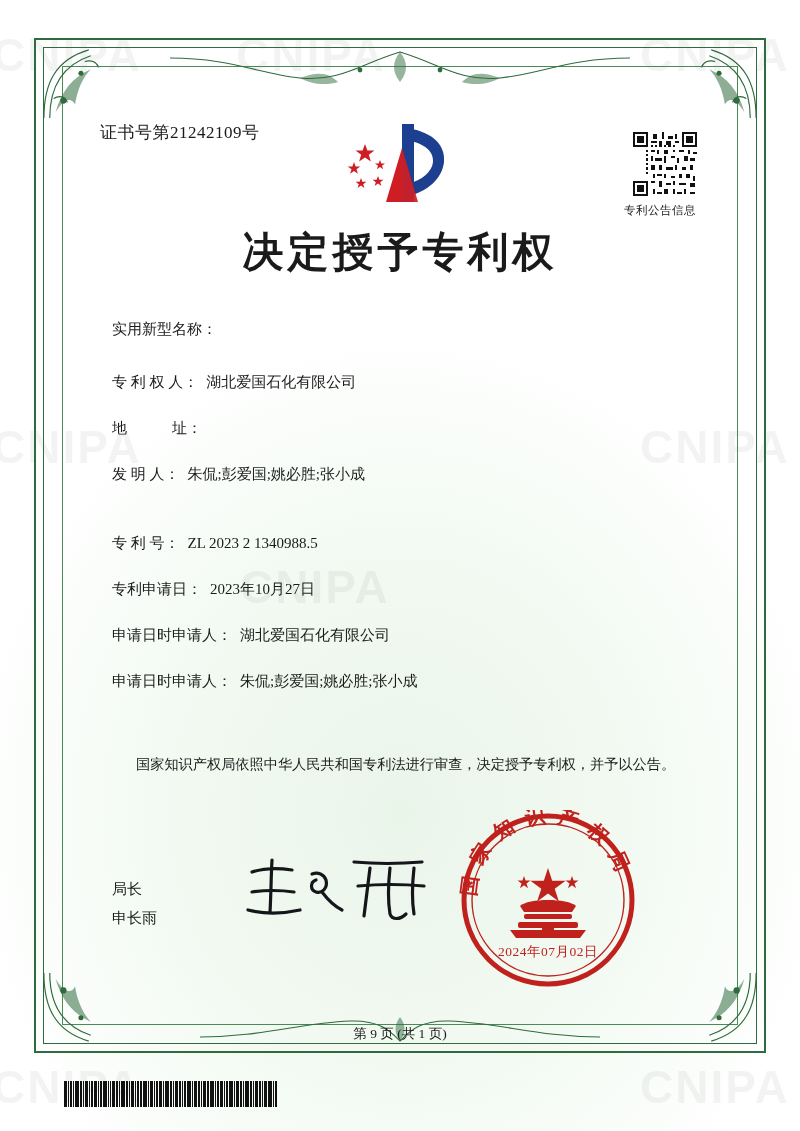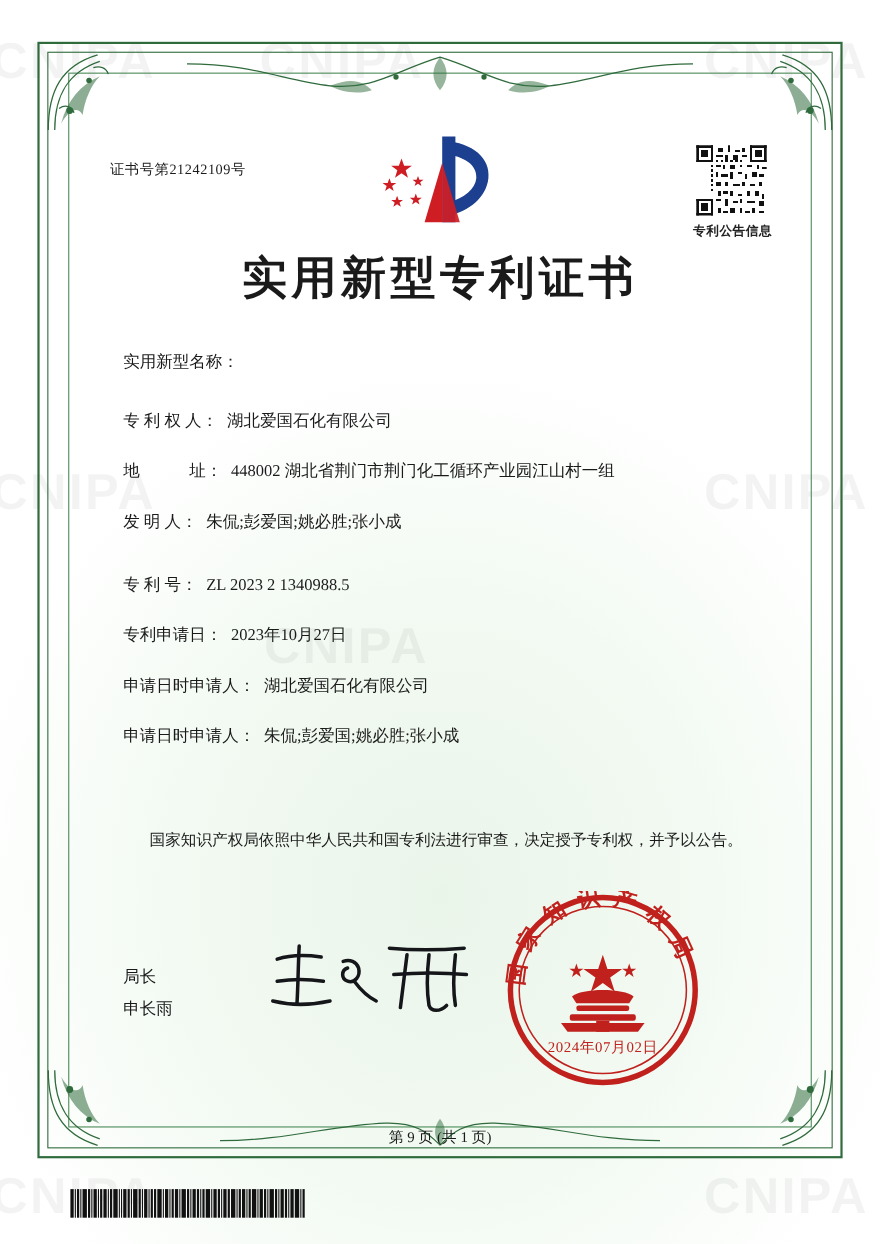--- a/index.html
+++ b/index.html
@@ -82,39 +82,38 @@
   .edge-bottom svg { width: 100%; height: 100%; display: block; }
 
   
   .content {
     position: absolute;
     left: 90px; right: 90px; top: 100px;
   }
 
   .cert-no {
     position: absolute;
-    left: 10px; top: 45px;
-    font-size: 13px;
+    left: 10px; top: 21px;
+    font-size: 17px;
     letter-spacing: 0.5px;
   }
 
   .logo {
     position: absolute;
     left: 50%; top: 18px;
     transform: translateX(-50%);
     width: 132px; height: 92px;
   }
   .logo svg { width: 100%; height: 100%; display: block; }
 
   .qr-wrap {
     position: absolute;
     right: 8px; top: 32px;
     width: 74px;
-    text-align: right;
-    font-weight: bold;
+    text-align: center;
   }
   .qr {
     width: 64px; height: 64px;
     margin: 0 auto;
     display: block;
   }
   .qr-caption {
     margin-top: 7px;
     font-size: 11.5px;
     color: #222;
@@ -410,44 +409,43 @@
           <rect x="14" y="26" width="2" height="2"></rect>
             <rect x="18" y="26" width="1" height="2"></rect>
           <rect x="20" y="27" width="2" height="1"></rect>
             <rect x="23" y="26" width="1" height="2"></rect>
           <rect x="26" y="27" width="2" height="1"></rect>
         </g>
       </svg>
       <div class="qr-caption">专利公告信息</div>
     </div>
 
-    <div class="title">实用新型专利证书</div>
+    <div class="title">决定授予专利权</div>
 
     <div class="fields">
 
       <div class="row">
         <span class="lbl w-name">实用新型名称：</span>
       </div>
 
       <div class="row" style="margin-top:34px;">
         <span class="lbl">专 利 权 人：</span>
         <span class="val">湖北爱国石化有限公司</span>
       </div>
 
       <div class="row">
         <span class="lbl">地　　　址：</span>
-        <span class="val">448002 湖北省荆门市荆门化工循环产业园江山村一组</span>
       </div>
 
       <div class="row">
         <span class="lbl">发 明 人：</span>
         <span class="val">朱侃;彭爱国;姚必胜;张小成</span>
       </div>
 
-      <div class="row rel" style="margin-top:38px;">
+      <div class="row rel" style="margin-top:50px;">
         <span class="lbl">专 利 号：</span>
         <span class="val">ZL 2023 2 1340988.5</span>
       </div>
 
       <div class="row rel">
         <span class="lbl">专利申请日：</span>
         <span class="val">2023年10月27日</span>
       </div>
 
       <div class="row">

